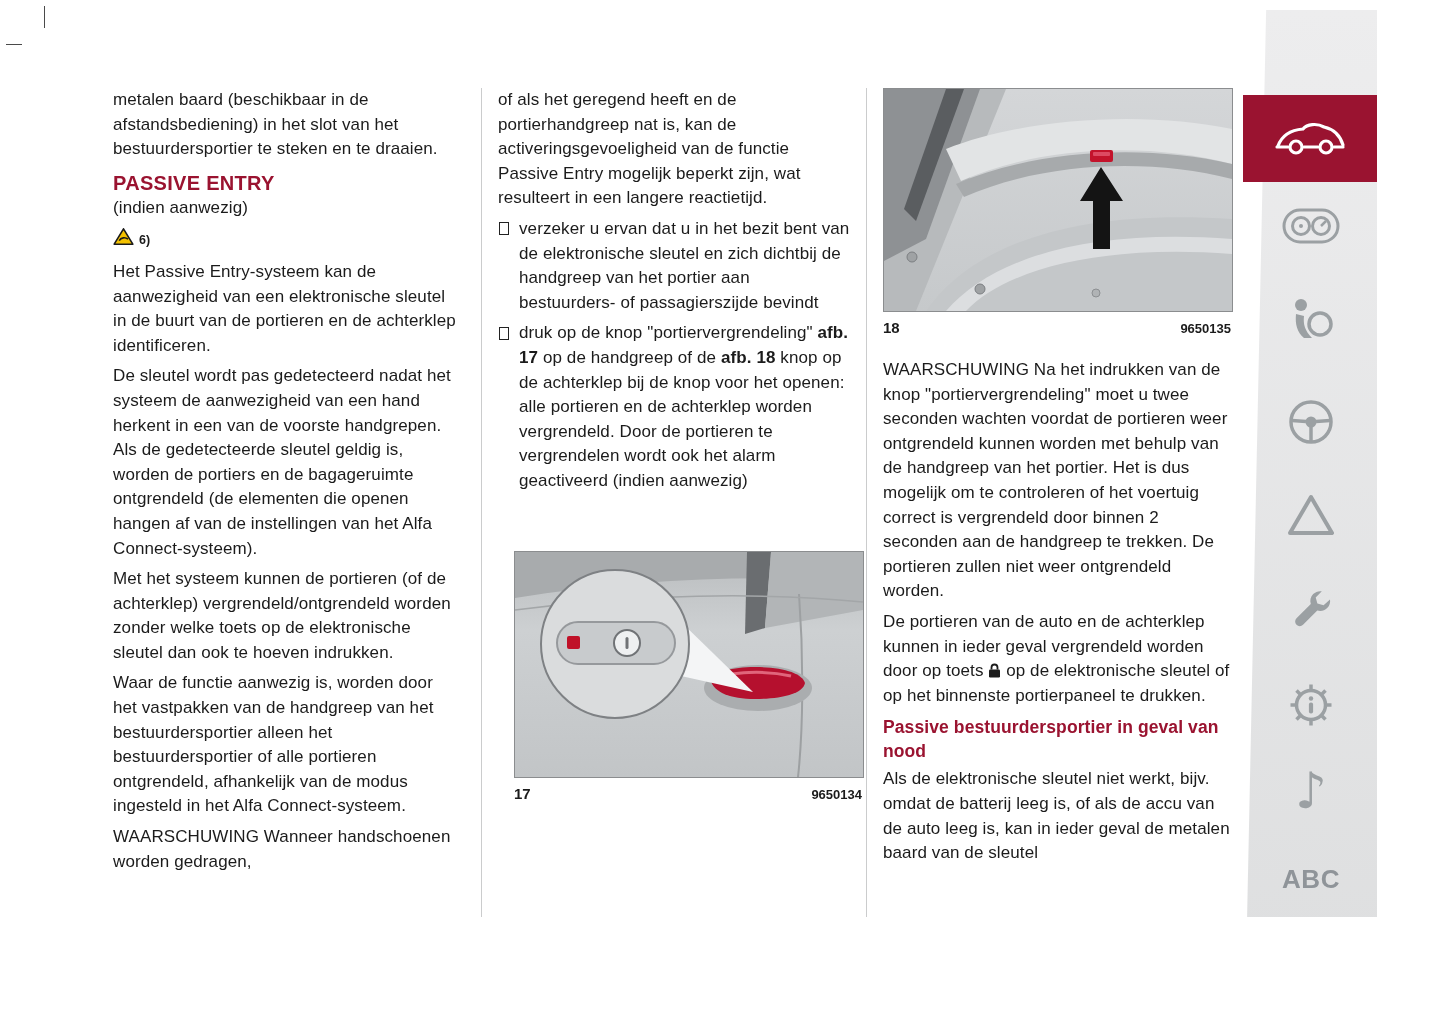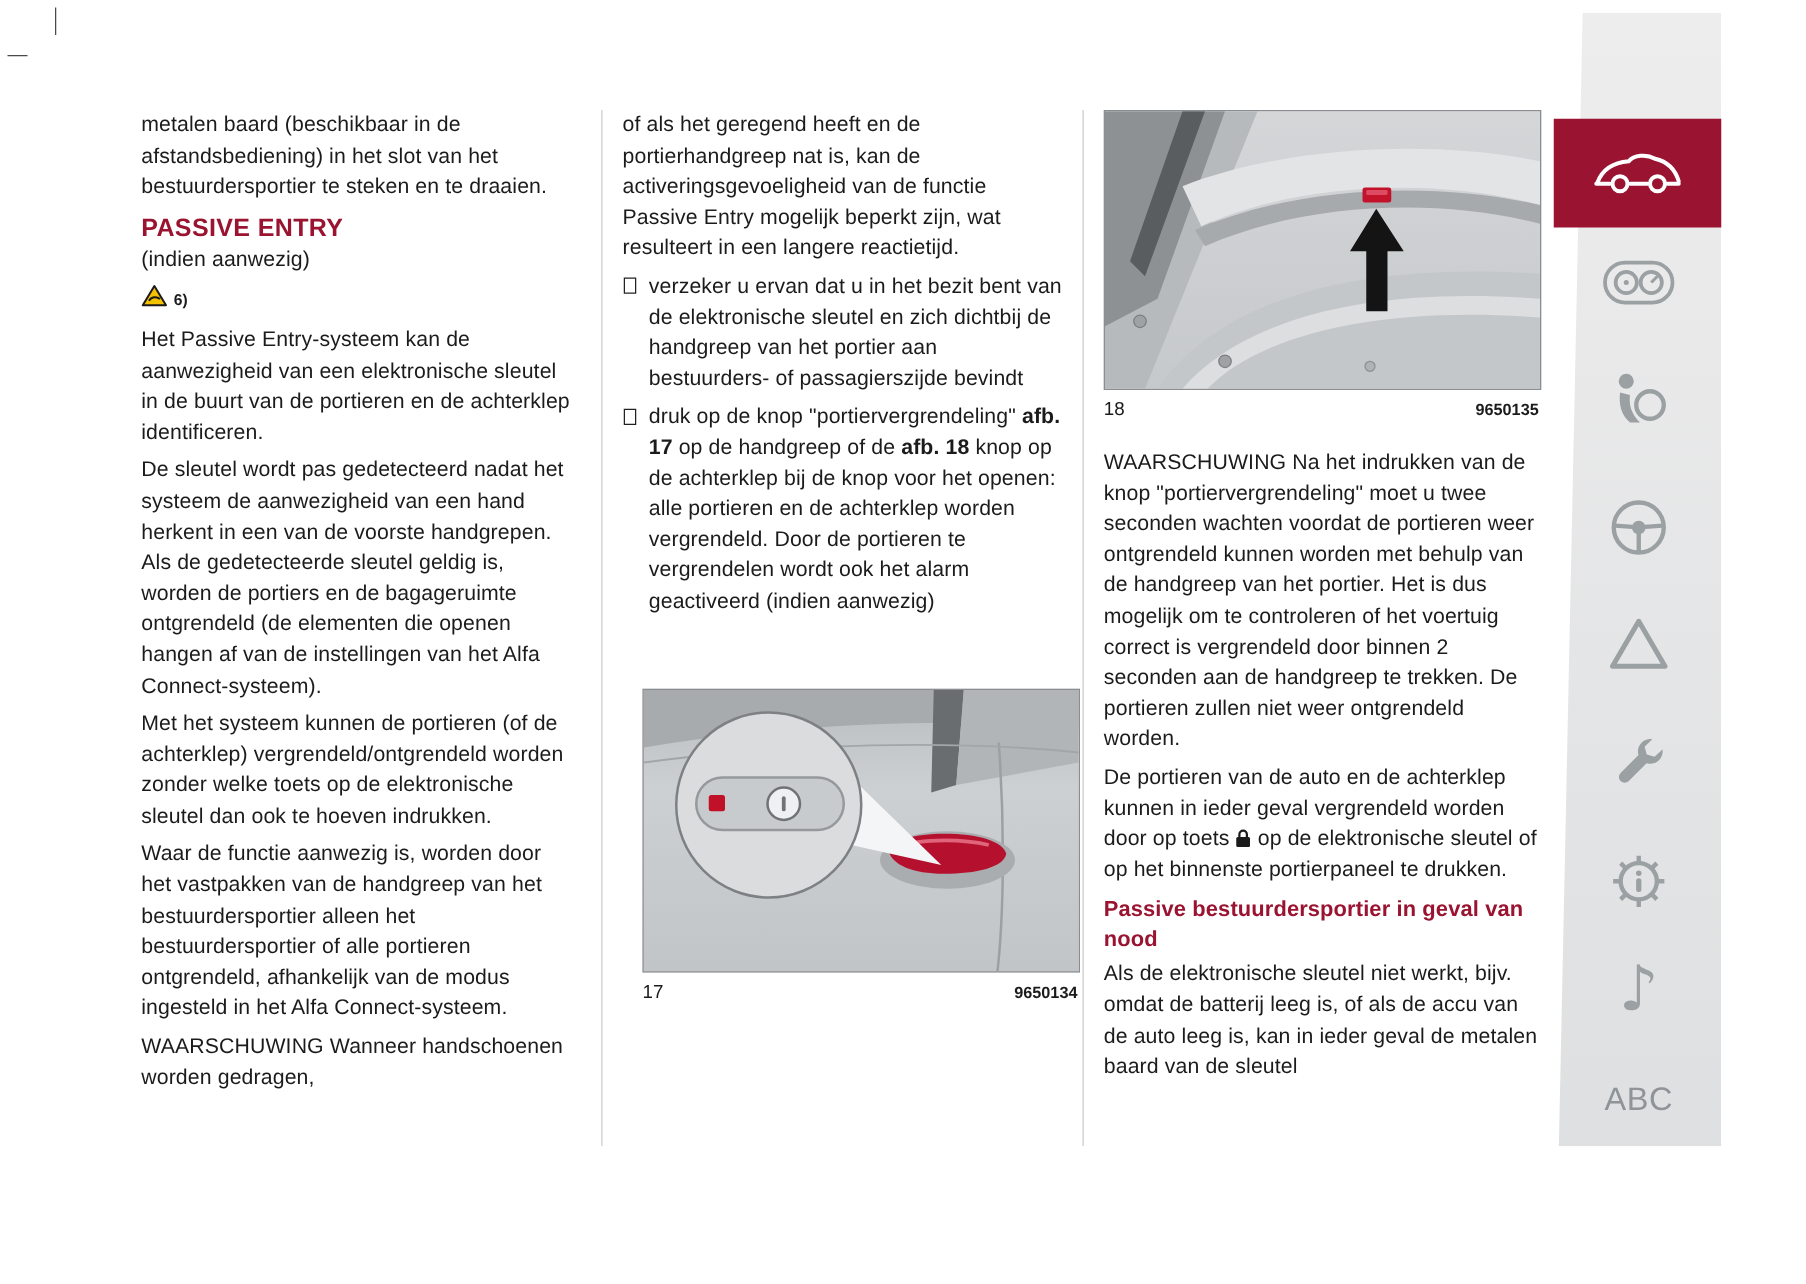--- a/index.html
+++ b/index.html
@@ -21,35 +21,35 @@
   .note-row{ display:flex; align-items:flex-start; gap:5px; margin:7px 0 8px 0; }
   .note-ref{ font-size:12.5px; font-weight:700; position:relative; top:1px; }
 
   .bullet{ position:relative; padding-left:21px; margin:0 0 6px 0; }
   .bullet-marker{ position:absolute; left:1px; top:5.5px; width:8px; height:11px; border:1.7px solid #222; background:transparent; }
 
   
   .figure{ position:absolute; }
   .photo{ display:block; border:1px solid #8b8d8f; background:#cfd2d4; }
   .figcap{ display:flex; justify-content:space-between; align-items:baseline; margin-top:7px; }
-  .figcap .num{ font-weight:400; font-size:15px; }
+  .figcap .num{ font-weight:700; font-size:15px; }
   .figcap .code{ font-weight:700; font-size:13px; }
 
   .lock-glyph{ display:inline-block; vertical-align:-2px; }
 
   
   .sidebar-strip{ position:absolute; left:1245px; top:10px; width:132px; height:1007px;
                   background:linear-gradient(180deg,#ededee 0%,#dddedf 100%);
                   clip-path:polygon(16% 0, 100% 0, 100% 100%, 0 100%); }
   .section-tab{ position:absolute; left:1243px; top:95px; width:134px; height:87px;
                 background:var(--accent); display:flex; align-items:center; justify-content:center; }
   .side-icon{ position:absolute; left:1245px; width:132px; display:flex; justify-content:center; }
   .music-note{ font-family:"DejaVu Sans", sans-serif; font-size:50px; line-height:50px; color:var(--icon); }
   .abc-label{ position:absolute; left:1245px; width:132px; text-align:center; top:864px;
-              font-weight:400; font-size:26px; color:#8f9499; letter-spacing:0.5px; }
+              font-weight:700; font-size:26px; color:#8f9499; letter-spacing:0.5px; }
 
   .pagenum{ position:absolute; left:1150px; top:936px; width:80px; text-align:right;
             font-weight:700; font-size:29px; color:#0f172a; }
 </style>
 </head>
 <body>
 
 <div class="page">
 
   <div class="crop" style="left:44px;top:6px;width:1px;height:22px;"></div>

